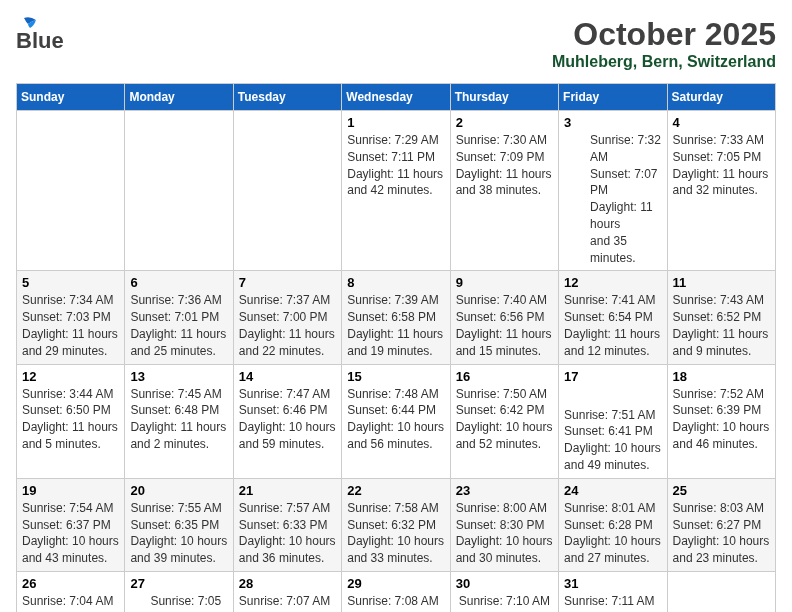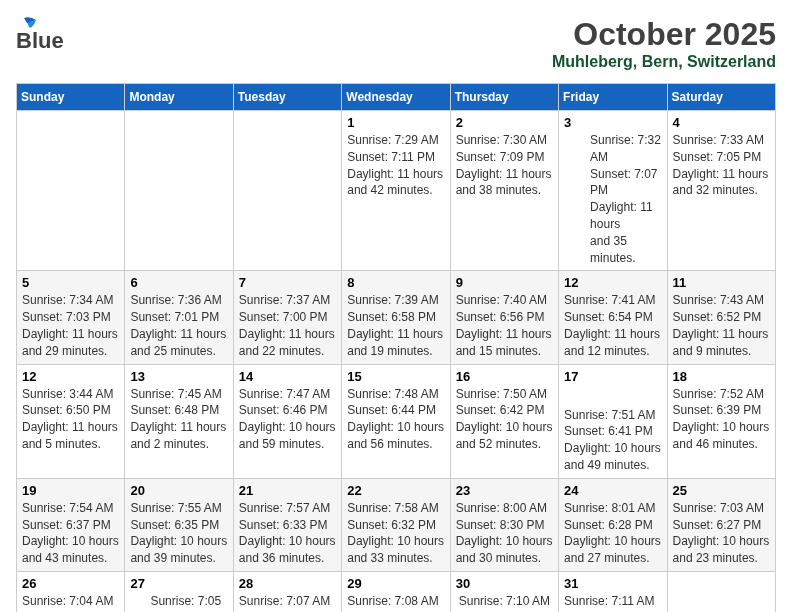--- a/index.html
+++ b/index.html
@@ -277,21 +277,21 @@
         </td>
         <td>
           <span class="day-number">24</span>
           <div class="day-info" style="white-space: pre-line;">Sunrise: 8:01 AM
 Sunset: 6:28 PM
 Daylight: 10 hours
 and 27 minutes.</div>
         </td>
         <td>
           <span class="day-number">25</span>
-          <div class="day-info" style="white-space: pre-line;">Sunrise: 7:03 AM
+          <div class="day-info" style="white-space: pre-line;">Sunrise: 8:03 AM
 Sunset: 6:27 PM
 Daylight: 10 hours
 and 23 minutes.</div>
         </td>
       </tr>
       <tr>
         <td>
           <span class="day-number">26</span>
           <div class="day-info" style="white-space: pre-line;">Sunrise: 7:04 AM
 Sunset: 5:25 PM

